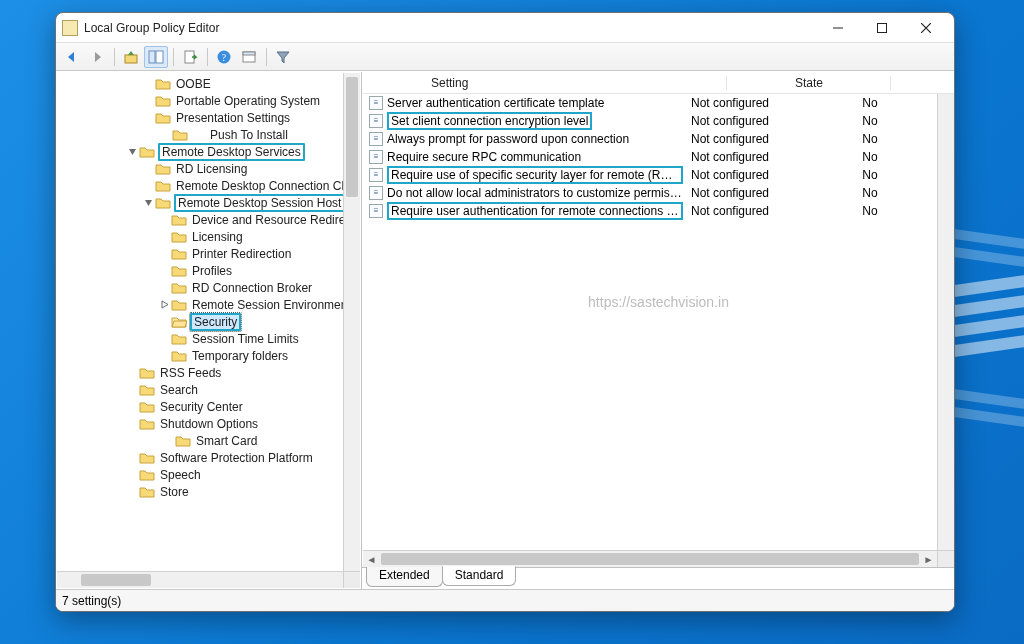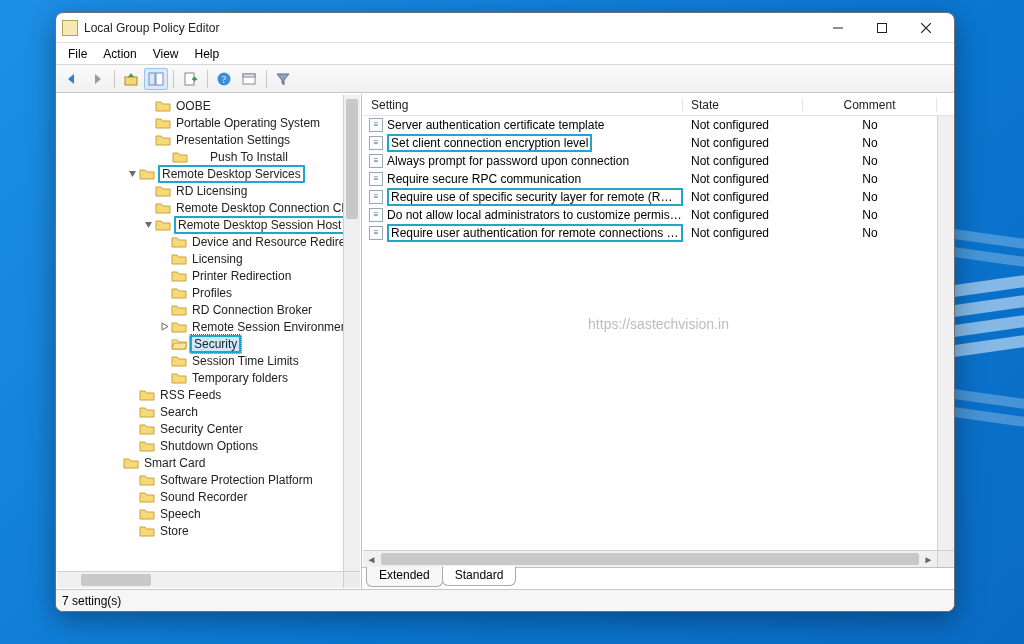--- a/index.html
+++ b/index.html
@@ -129,21 +129,21 @@
   .right-pane {
     flex: 1; display: flex; flex-direction: column; min-width: 0;
   }
   .list-wrap { flex: 1; position: relative; min-height: 0; border-left: 1px solid #fff; }
   .lv-header {
     display: flex; height: 22px; align-items: center;
     font-size: 12px; color: #222; border-bottom: 1px solid #e4e4e4;
     padding-right: 17px;
   }
   .lv-header .h {
-    padding: 0 8px; border-right: 1px solid #e4e4e4;
+    padding: 0 24px; border-right: 1px solid #e4e4e4; margin-left: 44px;
   }
   .lv-header .h.setting { flex: 0 0 320px; }
   .lv-header .h.state   { flex: 0 0 120px; text-align: left; }
   .lv-header .h.comment { flex: 1; text-align: center; }
 
   .lv-body {
     position: absolute; left: 0; right: 0; top: 22px; bottom: 17px;
     overflow: hidden;
   }
   .lv-body .ytrack2 {
@@ -252,26 +252,20 @@
           <rect x="0.5" y="0.5" width="9" height="9" fill="none" stroke="#222" stroke-width="1"></rect>
         </svg>
     </div>
     <div class="win-btn close">
       <svg viewBox="0 0 10 10">
           <path d="M0 0 L10 10 M10 0 L0 10" stroke="#222" stroke-width="1.2"></path>
         </svg>
     </div>
   </div>
 
-  <div class="menubar">
-    <span class="menu-item">File</span>
-    <span class="menu-item">Action</span>
-    <span class="menu-item">View</span>
-    <span class="menu-item">Help</span>
-  </div>
 
   <div class="toolbar" id="toolbar">
       <div class="tb-btn">
         <svg viewBox="0 0 16 16">
           <path d="M10 3 L4 8 L10 13 Z" fill="#2f7fd6"></path>
         </svg>
       </div>
       <div class="tb-btn">
         <svg viewBox="0 0 16 16">
           <path d="M6 3 L12 8 L6 13 Z" fill="#9a9a9a"></path>
@@ -518,46 +512,37 @@
             </div>
             <div class="tree-row" style="padding-left: 68px;">
               <span class="expander"></span>
               <span class="folder">
                 <svg viewBox="0 0 16 14">
                   <path d="M1 3 H6 L8 5 H15 V12 H1 Z" fill="#f7d977" stroke="#c8a23c"></path>
                 </svg>
               </span>
               <span class="label">Shutdown Options</span>
             </div>
-            <div class="tree-row" style="padding-left: 52px;">
+            <div class="tree-row" style="padding-left: 104px;">
               <span class="expander"></span>
               <span class="folder">
                 <svg viewBox="0 0 16 14">
                   <path d="M1 3 H6 L8 5 H15 V12 H1 Z" fill="#f7d977" stroke="#c8a23c"></path>
                 </svg>
               </span>
               <span class="label">Smart Card</span>
             </div>
             <div class="tree-row" style="padding-left: 68px;">
               <span class="expander"></span>
               <span class="folder">
                 <svg viewBox="0 0 16 14">
                   <path d="M1 3 H6 L8 5 H15 V12 H1 Z" fill="#f7d977" stroke="#c8a23c"></path>
                 </svg>
               </span>
               <span class="label">Software Protection Platform</span>
-            </div>
-            <div class="tree-row" style="padding-left: 68px;">
-              <span class="expander"></span>
-              <span class="folder">
-                <svg viewBox="0 0 16 14">
-                  <path d="M1 3 H6 L8 5 H15 V12 H1 Z" fill="#f7d977" stroke="#c8a23c"></path>
-                </svg>
-              </span>
-              <span class="label">Sound Recorder</span>
             </div>
             <div class="tree-row" style="padding-left: 68px;">
               <span class="expander"></span>
               <span class="folder">
                 <svg viewBox="0 0 16 14">
                   <path d="M1 3 H6 L8 5 H15 V12 H1 Z" fill="#f7d977" stroke="#c8a23c"></path>
                 </svg>
               </span>
               <span class="label">Speech</span>
             </div>

